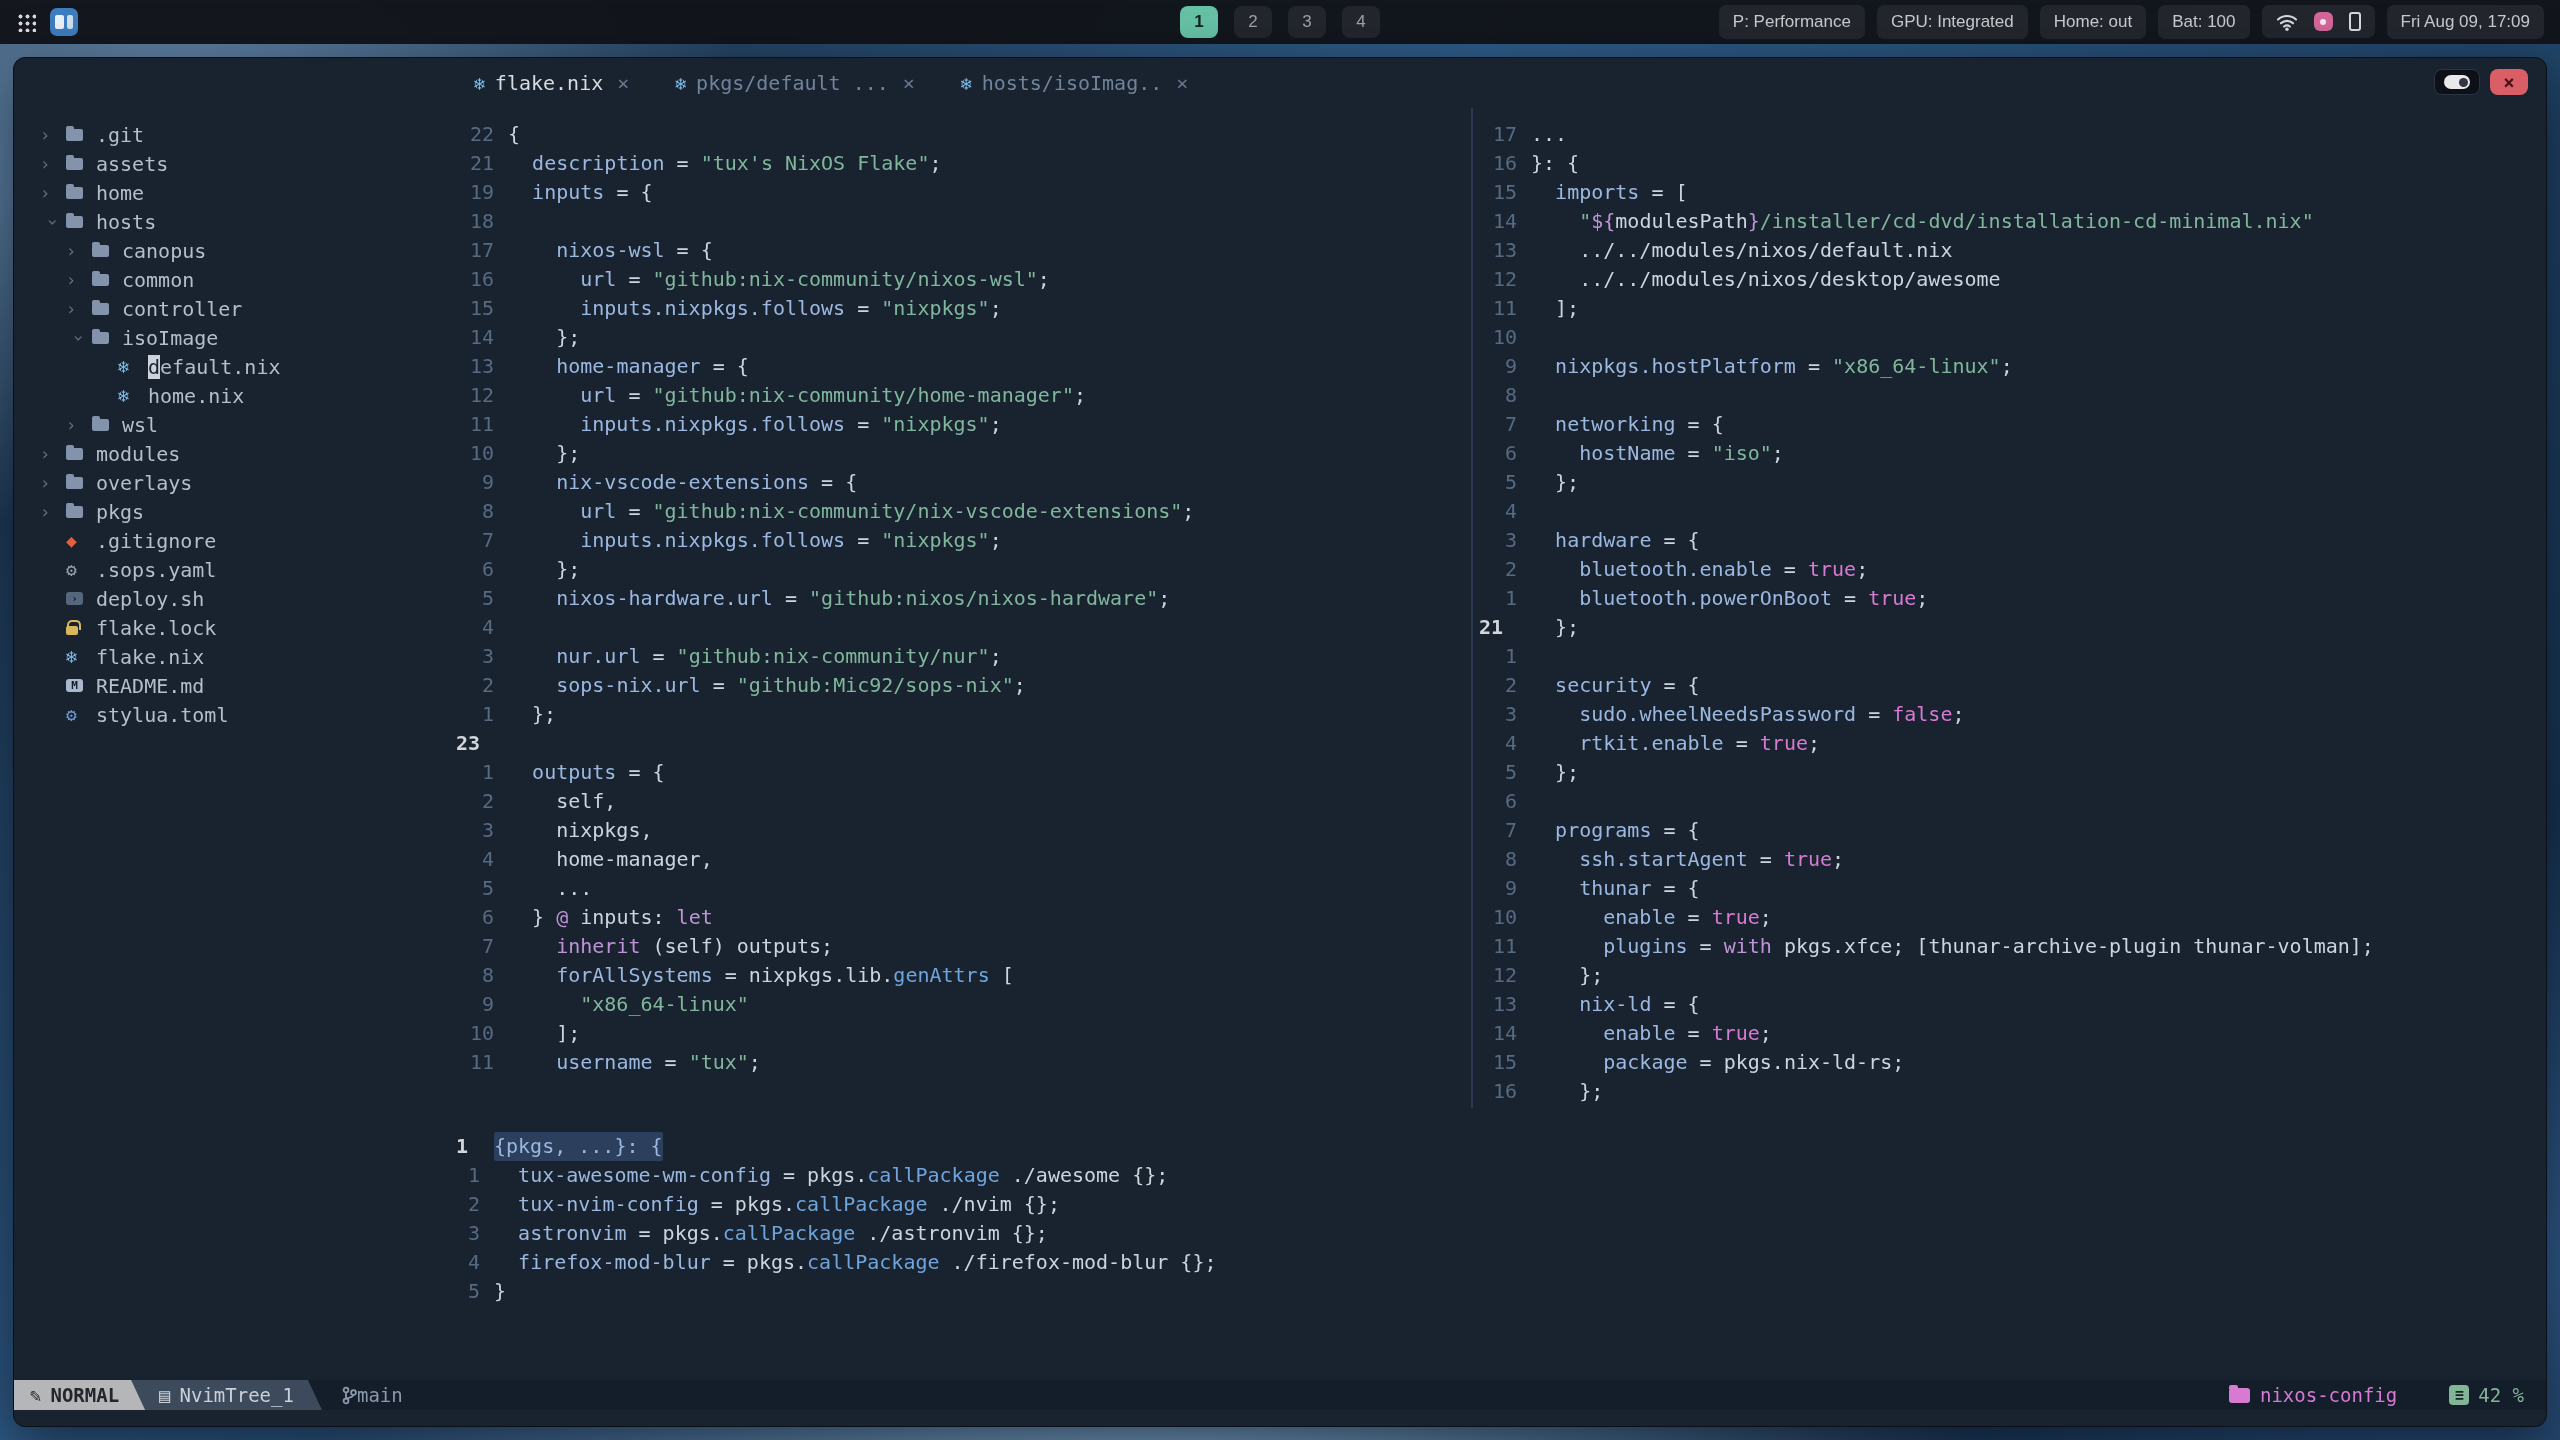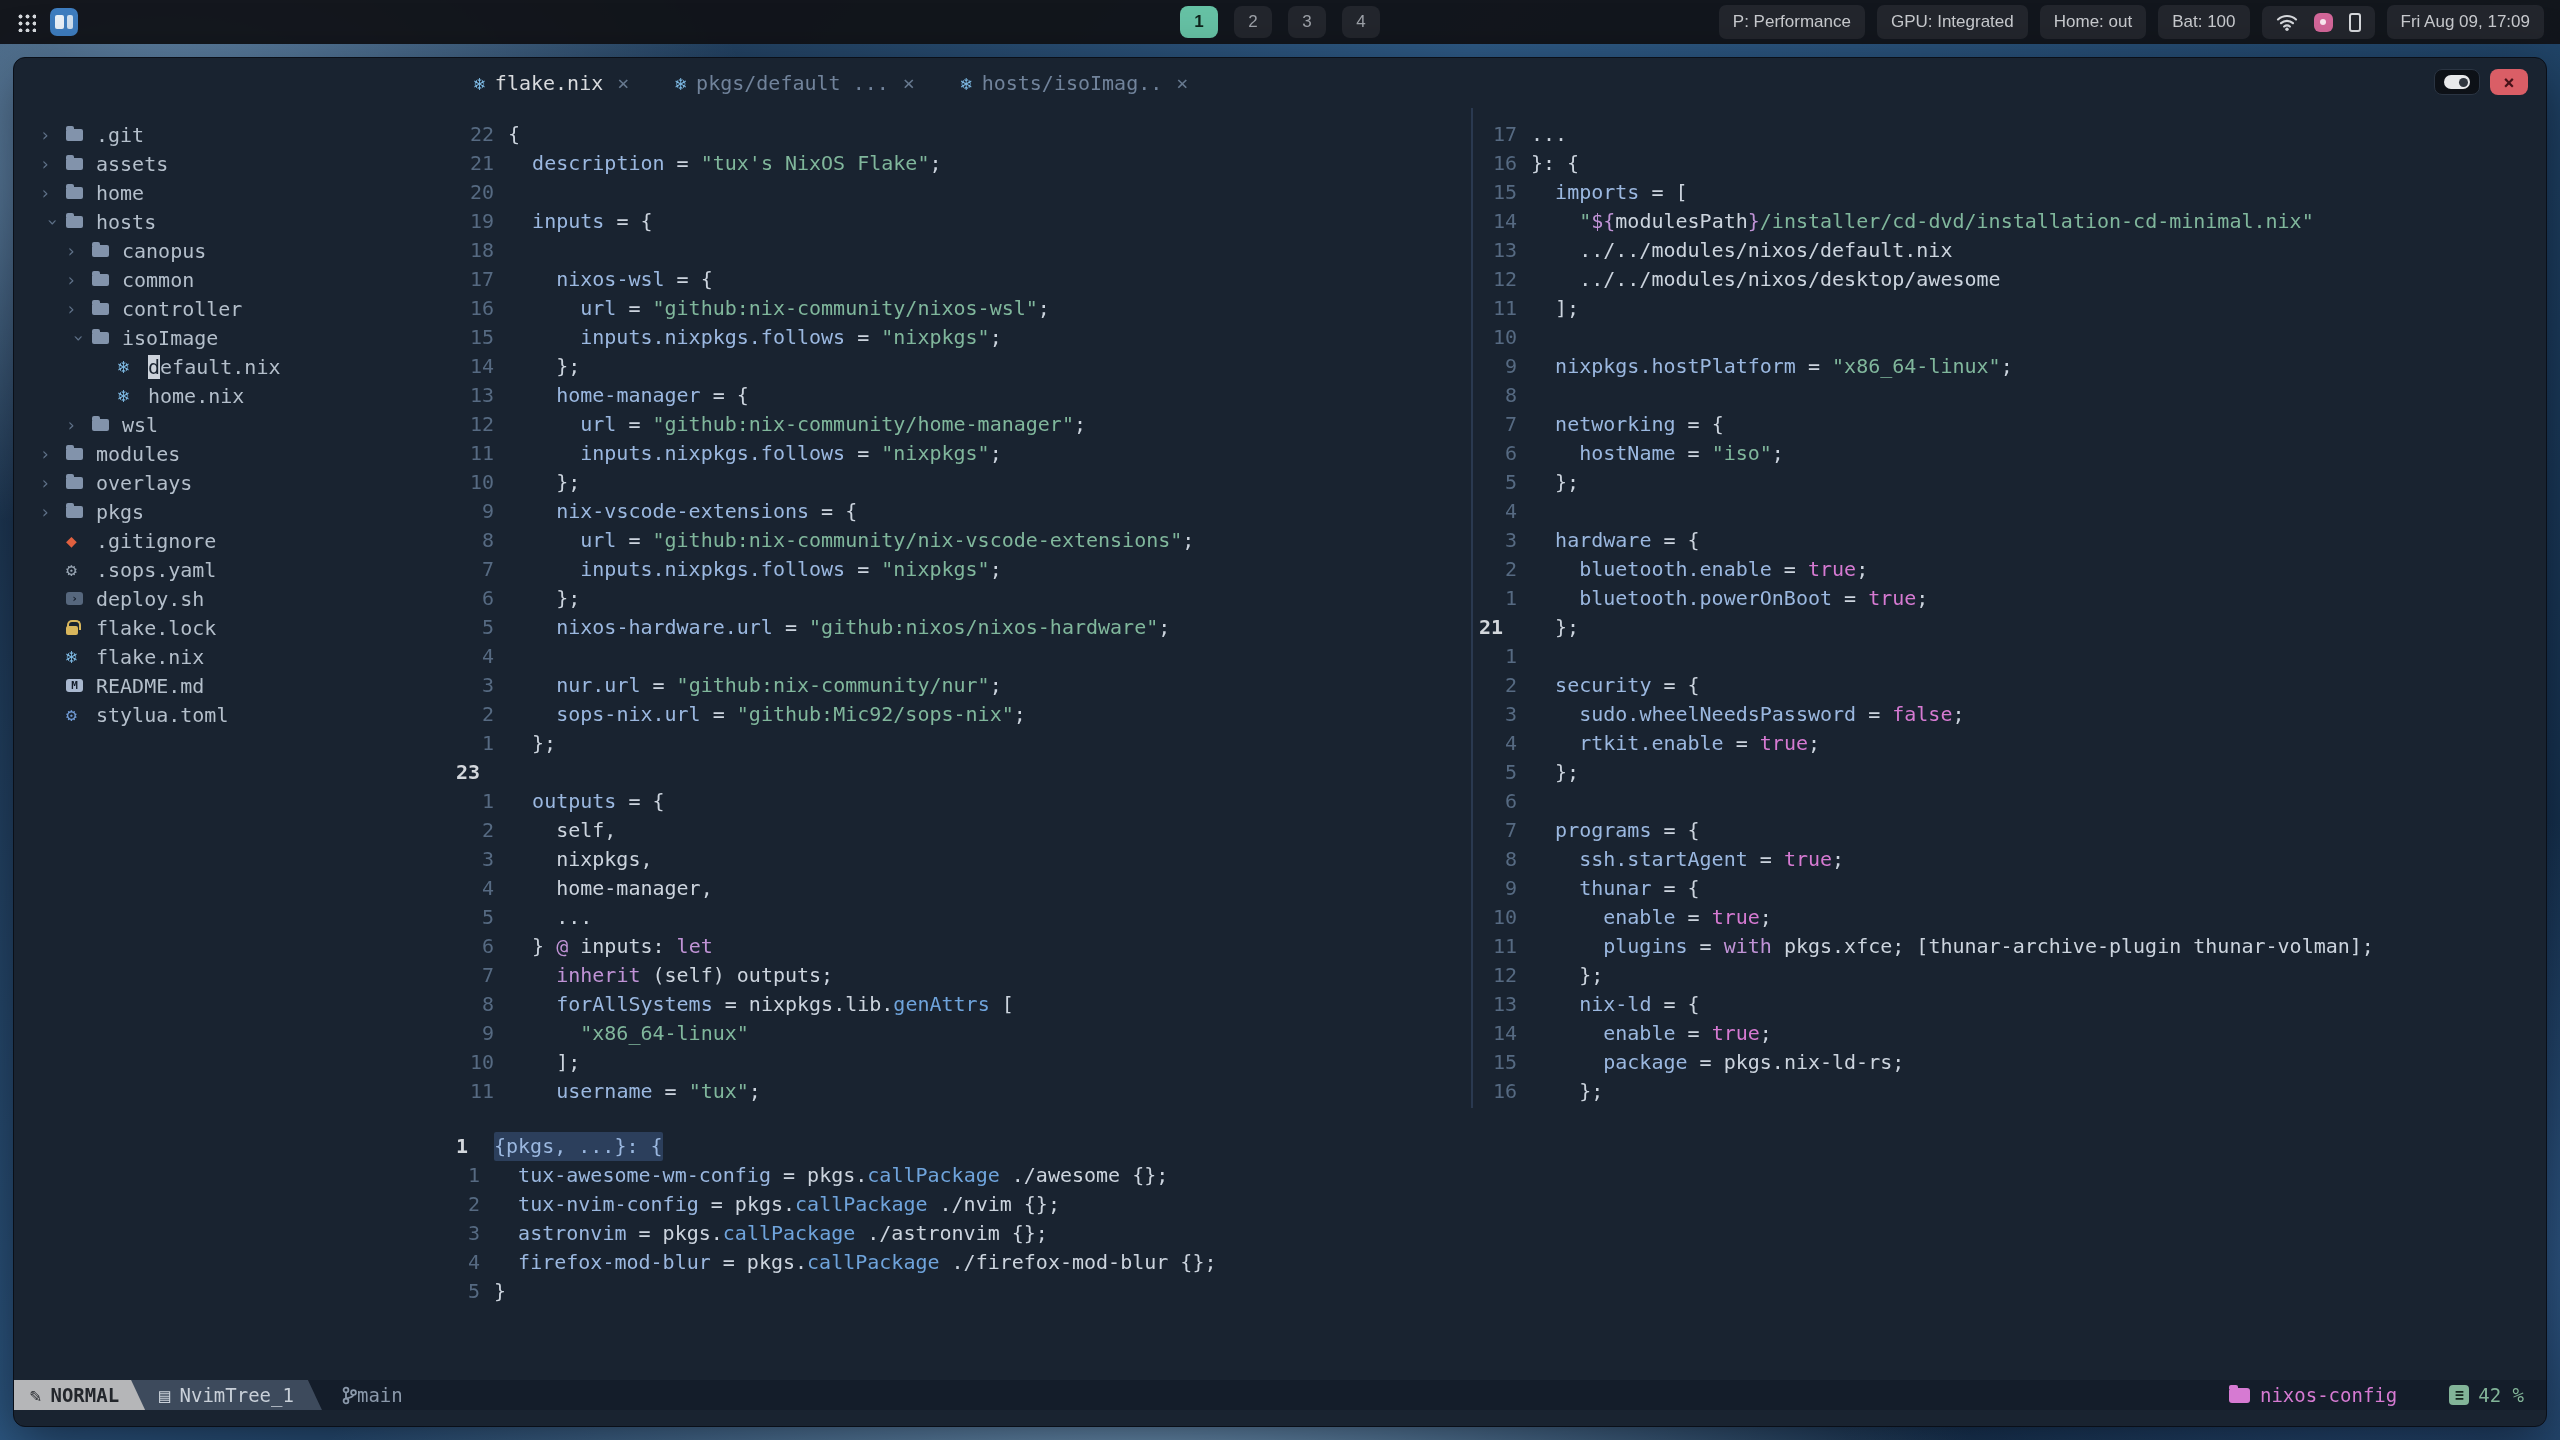--- a/index.html
+++ b/index.html
@@ -16,21 +16,21 @@
   .topbar{position:absolute;left:0;top:0;width:2560px;height:44px;background:rgba(18,20,25,.96);
     display:flex;align-items:center;font-family:"Liberation Sans",sans-serif;color:var(--bar-fg);}
   .tb-left{position:absolute;left:16px;display:flex;align-items:center;gap:14px}
   .grid-icon{width:20px;height:20px;background-image:radial-gradient(circle,#d7dade 1.7px,transparent 2.3px);background-size:7px 7px;background-position:1px 1px}
   .layout-icon{width:28px;height:28px;border-radius:7px;background:#3e7dbf;position:relative}
   .layout-icon::before{content:"";position:absolute;left:5px;top:7px;width:9px;height:14px;background:#eaf1f8;border-radius:2px}
   .layout-icon::after{content:"";position:absolute;right:5px;top:7px;width:6px;height:14px;background:#cfe0f0;border-radius:2px}
   .ws-wrap{position:absolute;left:50%;transform:translateX(-50%);display:flex;gap:16px}
   .ws{min-width:38px;height:32px;border-radius:8px;background:var(--bar-pill-bg);color:#9ea2a9;display:flex;align-items:center;justify-content:center;font-size:17px}
   .ws.active{background:var(--accent-teal);color:#0e241c;font-weight:bold}
-  .tb-right{position:absolute;right:16px;display:flex;align-items:center;gap:12px}
+  .tb-right{position:absolute;right:16px;display:flex;align-items:flex-start;gap:12px}
   .pill{background:var(--bar-pill-bg);border-radius:7px;padding:7px 14px;font-size:17px;color:var(--bar-fg);white-space:nowrap}
   .iconpill{display:flex;align-items:center;gap:16px}
   .pink-ind{width:19px;height:19px;border-radius:6px;background:#d4679a;position:relative}
   .pink-ind::before{content:"";position:absolute;left:6.5px;top:6.5px;width:6px;height:6px;border-radius:50%;background:#fbe9f1}
   .device-ind{width:12px;height:19px;border:2px solid #d7d9dd;border-radius:3px}
   
   .window{position:absolute;left:13px;top:57px;width:2534px;height:1370px;background:var(--editor-bg);
     border-radius:12px;border:1px solid #0a0f18;box-shadow:0 18px 60px rgba(0,0,10,.55);display:flex;flex-direction:column;overflow:hidden}
   
   .tabline{height:50px;flex:0 0 auto;position:relative;display:flex;align-items:center;padding-left:460px}
@@ -300,24 +300,20 @@
         <div class="ed ed-left">
             <div class="cl">
               <span class="num">22</span>
               <span class="codeln"><span class="tok-fg">{</span></span>
             </div>
             <div class="cl">
               <span class="num">21</span>
               <span class="codeln"><span class="tok-fg">  </span><span class="tok-key">description</span><span class="tok-fg"> = </span><span class="tok-str">"tux's NixOS Flake"</span><span class="tok-fg">;</span></span>
             </div>
             <div class="cl">
-              <span class="num">20</span>
-              <span class="codeln"></span>
-            </div>
-            <div class="cl">
               <span class="num">19</span>
               <span class="codeln"><span class="tok-fg">  </span><span class="tok-key">inputs</span><span class="tok-fg"> = {</span></span>
             </div>
             <div class="cl">
               <span class="num">18</span>
             </div>
             <div class="cl">
               <span class="num">17</span>
               <span class="codeln"><span class="tok-fg">    </span><span class="tok-key">nixos-wsl</span><span class="tok-fg"> = {</span></span>
             </div>

